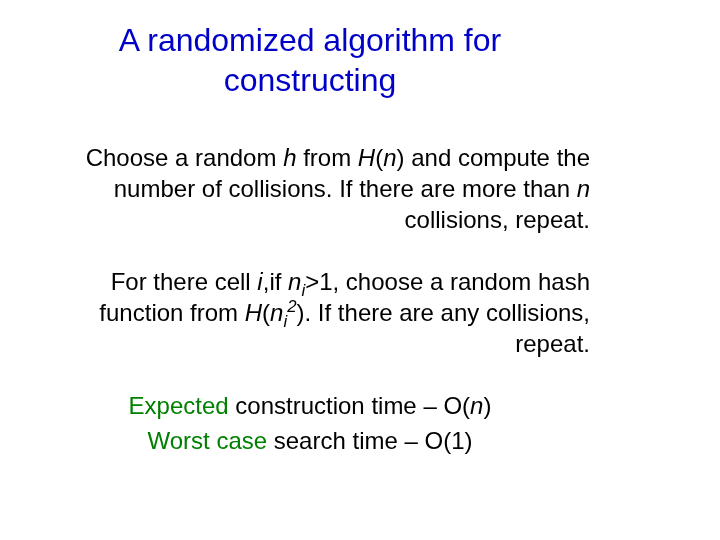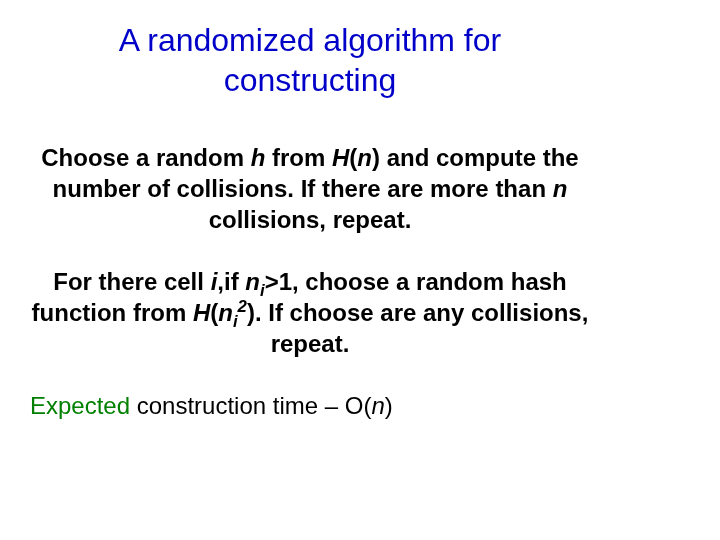--- a/index.html
+++ b/index.html
@@ -21,29 +21,28 @@
     color: #0000c8;
     font-size: 32px;
     text-align: center;
     line-height: 1.25;
     margin-top: 0;
     margin-bottom: 42px;
     font-weight: normal;
   }
   .para {
     font-size: 24px;
-    text-align: center;
+    text-align: right;
     line-height: 1.3;
     margin: 0 auto 30px auto;
     max-width: 560px;
     color: #000000;
-    font-weight: bold;
   }
   .result-block {
-    text-align: left;
+    text-align: center;
     font-size: 24px;
     line-height: 1.45;
     margin-top: 6px;
   }
   .green {
     color: #008000;
   }
   .ital { font-style: italic; }
   sub {
     font-size: 0.7em;
@@ -64,22 +63,25 @@
 
   <h1 class="title">
     <span>A randomized algorithm for constructing</span><br>
   </h1>
 
   <p class="para">
     <span>Choose a random </span><span class="ital">h</span><span> from </span><span class="ital">H</span><span>(</span><span class="ital">n</span><span>)</span><span> and compute the number of collisions. If there are more than </span><span class="ital">n</span><span> collisions, repeat.</span>
   </p>
 
   <p class="para">
-    <span>For there cell </span><span class="ital">i</span><span>,</span><span>if </span><span class="ital"><span>n</span><sub>i</sub></span><span>&gt;1, choose a random hash function from </span><span class="ital">H</span><span>(</span><span class="ital"><span>n</span><sub>i</sub><sup>2</sup></span><span>)</span><span>. If choose are any collisions, repeat.</span>
+    <span>For there cell </span><span class="ital">i</span><span>,</span><span>if </span><span class="ital"><span>n</span><sub>i</sub></span><span>&gt;1, choose a random hash function from </span><span class="ital">H</span><span>(</span><span class="ital"><span>n</span><sub>i</sub><sup>2</sup></span><span>)</span><span>. If there are any collisions, repeat.</span>
   </p>
 
   <div class="result-block">
     <div>
       <span class="green">Expected</span><span> construction time – O(</span><span class="ital">n</span><span>)</span>
     </div>
+    <div>
+      <span class="green">Worst case</span><span> search time – O(1)</span>
+    </div>
   </div>
 
 </div>
 
 </body></html>

